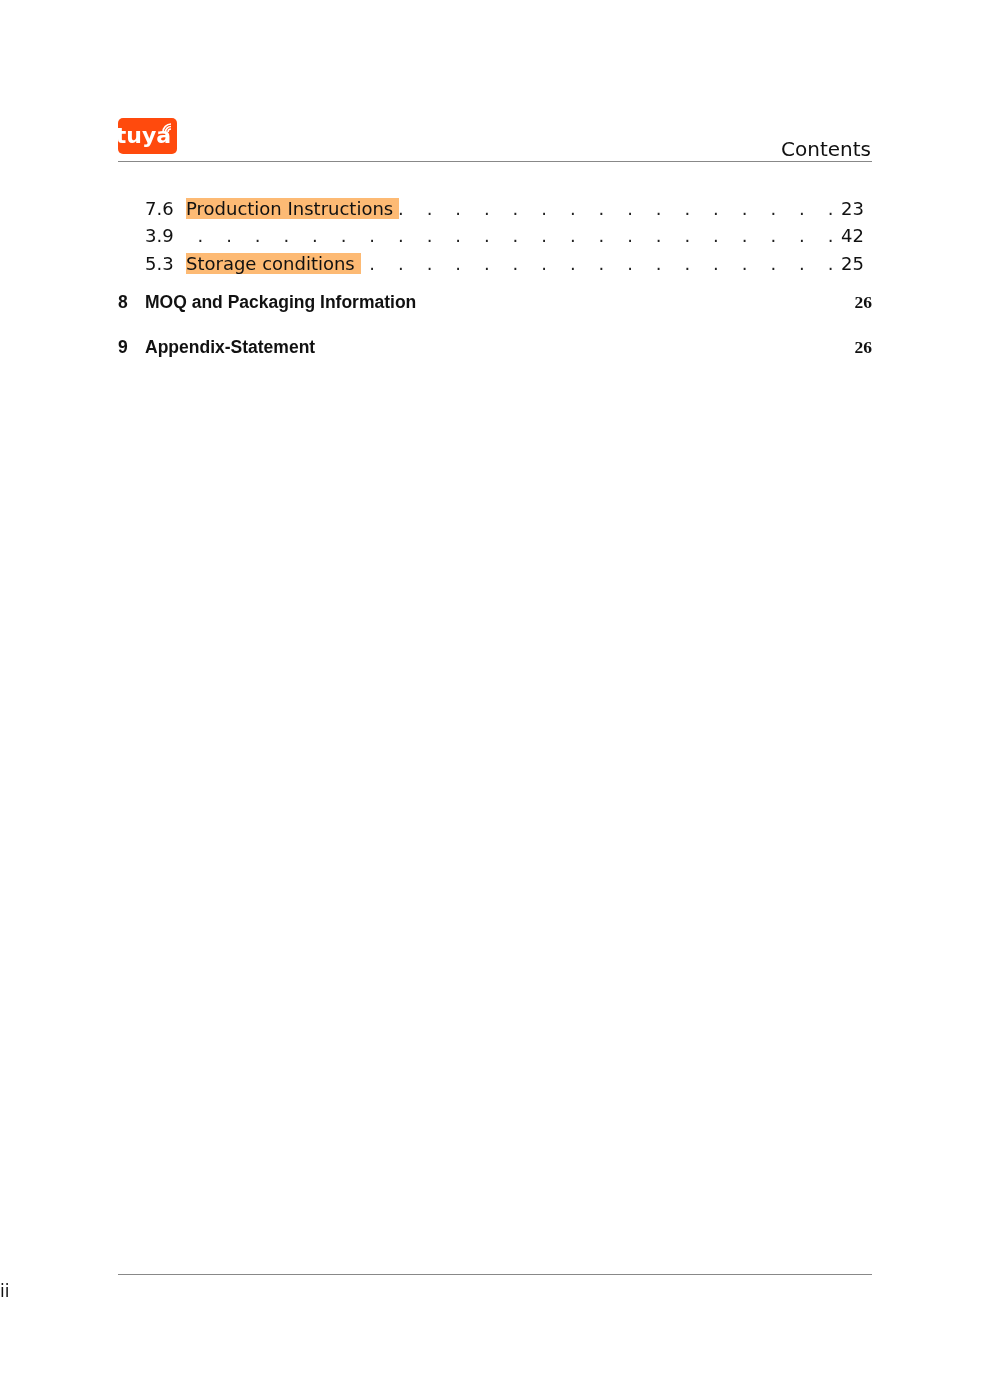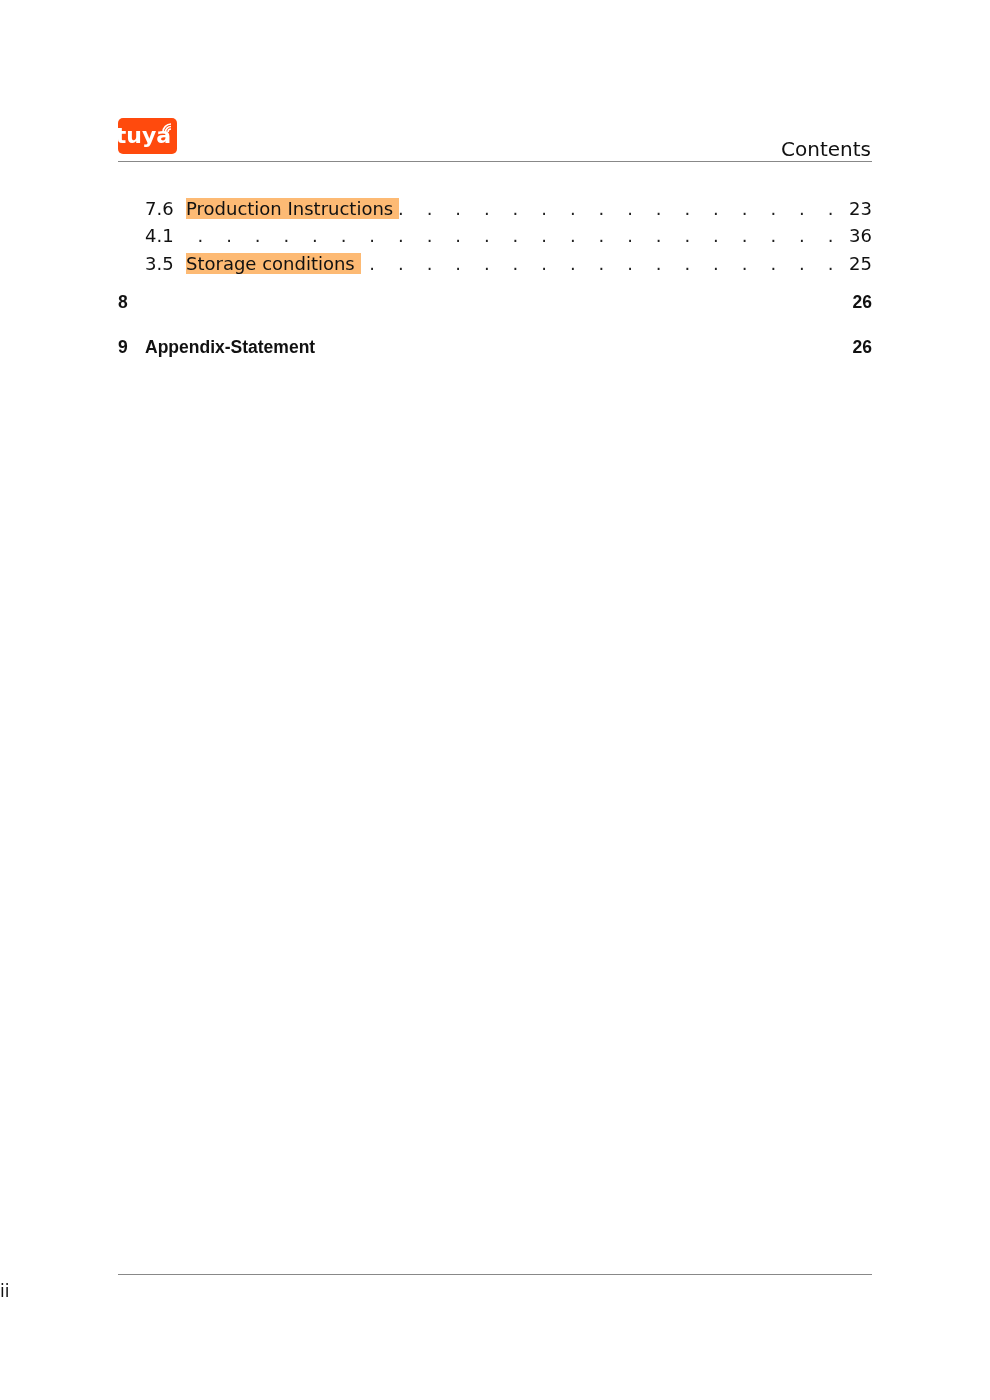--- a/index.html
+++ b/index.html
@@ -11,26 +11,26 @@
                font-size: 22px; letter-spacing: 0px; margin-right: 8px; margin-top: -2px; }
   .logo-wifi { position: absolute; right: 4px; top: 4px; width: 12px; height: 12px; }
   .header-title { position: absolute; right: 119px; top: 137px; font-size: 20px; color: #111; }
   .header-rule { position: absolute; left: 118px; width: 754px; top: 161px; height: 1px; background: #888; }
   .toc { position: absolute; left: 118px; width: 754px; top: 195px; text-align: right; }
   .sub { position: relative; height: 27.3px; font-size: 18px; display: flex; align-items: center; }
   .sub .num { position: absolute; left: 27px; }
   .sub .title { position: absolute; left: 68px; background: #fdba74; padding-right: 6px; z-index: 2; white-space: nowrap; }
   .sub .dots { position: absolute; left: 68px; right: 30px; overflow: hidden; white-space: nowrap;
                direction: rtl; letter-spacing: 8.6px; color: #222; z-index: 1; }
-  .sub .page { position: absolute; right: 0; }
+  .sub .page { position: absolute; right: 8px; }
   .sec { position: relative; height: 20px; font-family: "Liberation Sans", sans-serif; font-weight: bold;
          font-size: 17.5px; display: flex; align-items: center; }
   .sec .num { position: absolute; left: 0; }
   .sec .title { position: absolute; left: 27px; }
-  .sec .page { position: absolute; right: 0; }
+  .sec .page { position: absolute; right: 0; font-family: Liberation Serif, serif; }
   .sec1 { margin-top: 16px; }
   .sec2 { margin-top: 25px; }
   .footer-rule { position: absolute; left: 118px; width: 754px; top: 1274px; height: 1px; background: #888; }
   .footer-page { position: absolute; left: 0; right: 0; text-align: left; top: 1281px; font-size: 17px; }
 </style>
 </head>
 <body>
 
 <div class="logo" style="background:#FF4A0D;">
   <span class="logo-text">tuya</span>
@@ -45,33 +45,34 @@
 <div class="header-rule"></div>
 
 <div class="toc">
   <div class="sub">
     <span class="num">7.6</span>
     <span class="title">Production Instructions</span>
     <span class="dots">. . . . . . . . . . . . . . . . . . . . . . . . . . . . . . . . . . . . . . . . . . . . . . . . . . . . . . . .</span>
     <span class="page">23</span>
   </div>
   <div class="sub">
-    <span class="num">4.1</span>
+    <span class="num">3.9</span>
     <span class="dots">. . . . . . . . . . . . . . . . . . . . . . . . . . . . . . . . . . . . . . . . . . . . . . . . . . . . . . . .</span>
-    <span class="page">36</span>
+    <span class="page">42</span>
   </div>
   <div class="sub">
-    <span class="num">3.5</span>
+    <span class="num">5.3</span>
     <span class="title">Storage conditions</span>
     <span class="dots">. . . . . . . . . . . . . . . . . . . . . . . . . . . . . . . . . . . . . . . . . . . . . . . . . . . . . . . .</span>
     <span class="page">25</span>
   </div>
 
   <div class="sec sec1">
     <span class="num">8</span>
+    <span class="title">MOQ and Packaging Information</span>
     <span class="page">26</span>
   </div>
   <div class="sec sec2">
     <span class="num">9</span>
     <span class="title">Appendix-Statement</span>
     <span class="page">26</span>
   </div>
 </div>
 
 <div class="footer-rule"></div>

